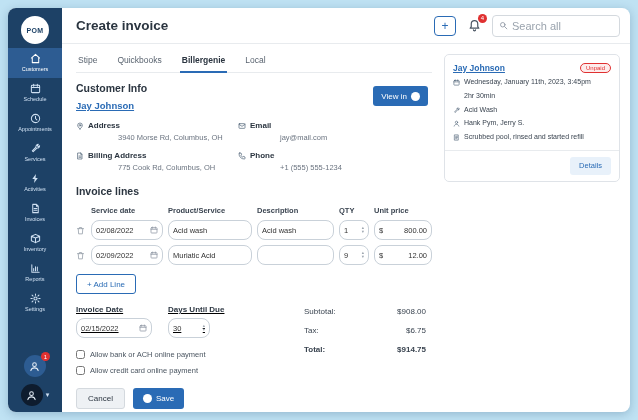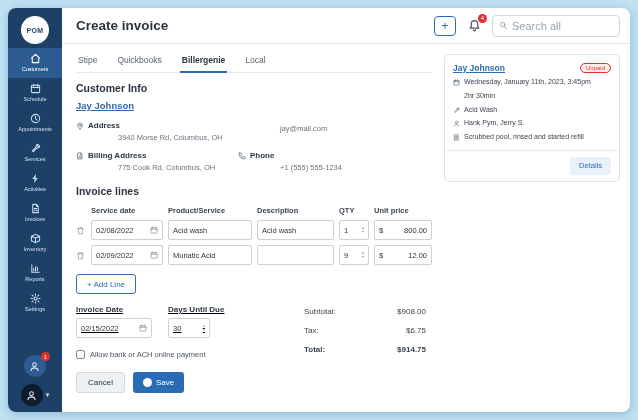--- a/index.html
+++ b/index.html
@@ -61,21 +61,21 @@
   .circ { width:9px; height:9px; background:#fff; border-radius:50%; display:inline-block; }
   .info-grid { display:grid; grid-template-columns:150px 180px; gap:9px 12px; margin-top:8px; }
   .info-item .lab { display:flex; align-items:center; gap:4px; font-size:8px; font-weight:bold; color:#2b3540; }
   .info-item .lab svg { width:8px; height:8px; color:#55687c; }
   .info-item .val { font-size:7.5px; color:#6b7480; margin-top:3px; margin-left:12px;padding-left:30px; }
 
   
   .inv-title { margin-top:13px; }
   .grid-row { display:grid; grid-template-columns:10px 72px 84px 1fr 30px 58px; gap:5px; align-items:center; margin-top:5px; }
   .thead { font-size:7.5px; font-weight:bold; color:#3a4450; margin-top:9px; }
-  .field { height:20px; border:1px solid #c9d1d9; border-radius:2px; display:flex; align-items:center; padding:0 4px; gap:3px; background:#fff; }
+  .field { height:20px; border:1px solid #c9d1d9; border-radius:8px; display:flex; align-items:center; padding:0 4px; gap:3px; background:#fff; }
   .field input { border:none; outline:none; width:100%; font-size:7.5px; color:#333; font-family:inherit; min-width:0; background:transparent; }
   .field svg { width:8px; height:8px; color:#8a93a0; flex-shrink:0; }
   .steppers { display:flex; flex-direction:column; font-size:4.5px; line-height:4px; color:#9aa3ad; }
   .price input { text-align:right; }
   .cur { font-size:7.5px; color:#333; }
   .trash { color:#9aa3ad; cursor:pointer; display:flex; }
   .trash svg { width:9px; height:9px; }
   .add-line { margin-top:9px; border:1px solid #2a6bb5; color:#2a6bb5; background:#fff; font-size:8px; height:20px;
               padding:0 10px; border-radius:3px; cursor:pointer; display:inline-flex; align-items:center; font-family:inherit; }
 
@@ -225,33 +225,44 @@
         <div class="tabs">
           <div class="tab">Stipe</div>
           <div class="tab">Quickbooks</div>
           <div class="tab active">Billergenie</div>
           <div class="tab">Local</div>
         </div>
 
         <div class="cust-wrap">
           <div class="section-title">Customer Info</div>
           <a class="cust-name">Jay Johnson</a>
+          <button class="view-btn">
+            <span>View in</span>
+            <span class="circ"></span>
+          </button>
 
           <div class="info-grid">
             <div class="info-item">
               <div class="lab">
                   <svg class="ic" viewBox="0 0 24 24">
                     <path d="M12 21c-4-4-7-7.6-7-11a7 7 0 0 1 14 0c0 3.4-3 7-7 11z"></path>
                     <circle cx="12" cy="10" r="2.5"></circle>
                   </svg>
                 <span>Address</span>
                 </div>
               <div class="val">3940 Morse Rd, Columbus, OH</div>
             </div>
             <div class="info-item">
+              <div class="lab">
+                  <svg class="ic" viewBox="0 0 24 24">
+                    <rect x="3" y="5" width="18" height="14" rx="2"></rect>
+                    <path d="M3 7l9 6 9-6"></path>
+                  </svg>
+                <span>Email</span>
+                </div>
               <div class="val">jay@mail.com</div>
             </div>
             <div class="info-item">
               <div class="lab">
                   <svg class="ic" viewBox="0 0 24 24">
                     <path d="M6 3h8l4 4v14H6zM14 3v4h4M9 12h6M9 16h6"></path>
                   </svg>
                 <span>Billing Address</span>
                 </div>
               <div class="val">775 Cook Rd, Columbus, OH</div>
@@ -368,20 +379,24 @@
                     </span>
                 </div>
               </div>
             </div>
 
             <div class="checks">
               <label class="check">
                 <input type="checkbox" style="">
                 <span>Allow bank or ACH online payment</span>
               </label>
+              <label class="check">
+                <input type="checkbox" style="">
+                <span>Allow credit card online payment</span>
+              </label>
             </div>
 
             <div class="actions">
               <button class="cancel-btn">Cancel</button>
               <button class="save-btn">
                 <span class="circ"></span>
                 <span>Save</span>
               </button>
             </div>
           </div>

